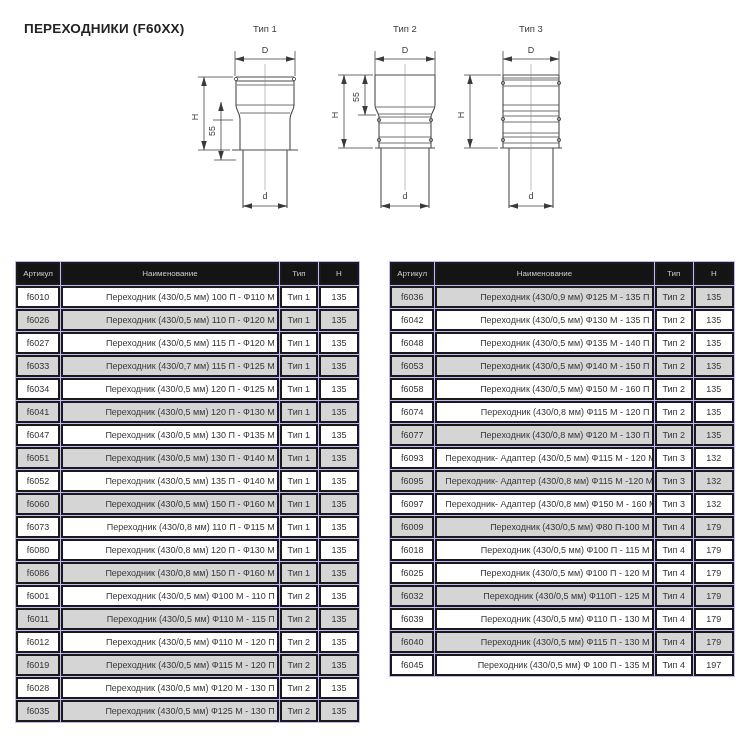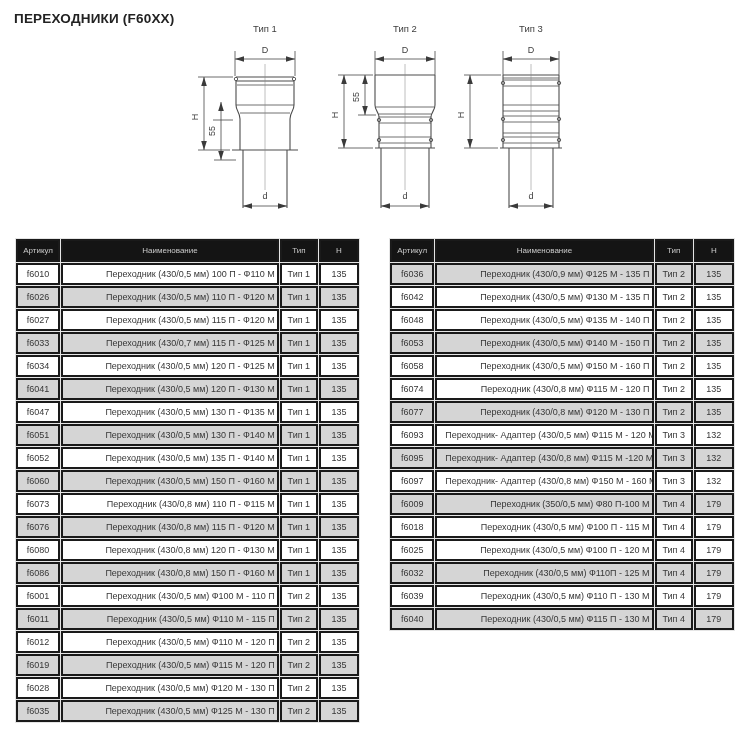--- a/index.html
+++ b/index.html
@@ -11,39 +11,39 @@
     --cell_text:#363636;
     --line_color:#4d4d4d;
     --title_color:#222222;
   }
   html,body{margin:0;padding:0;}
   body{
     width:748px;height:752px;background:#fff;position:relative;overflow:hidden;
     font-family:"Liberation Sans",sans-serif;
   }
   .page-title{
-    position:absolute;left:8px;top:5px;margin:6px;
+    position:absolute;left:8px;top:5px;margin:16px;
     font-size:13.5px;font-weight:bold;letter-spacing:.2px;color:var(--title_color);
   }
   .dg{position:absolute;top:20px;}
   .dg-1{left:190px;}
   .dg-2{left:330px;}
   .dg-3{left:456px;}
   .dg text{font-family:"Liberation Sans",sans-serif;font-size:9px;fill:#3d3d3d;}
   .dg text.dg-label{font-size:9.5px;}
   .dg .body-line{stroke:var(--line_color);stroke-width:1.1;fill:none;}
   .dg .detail-line{stroke:var(--line_color);stroke-width:.8;fill:none;}
   .dg .dim-line{stroke:#474747;stroke-width:.8;fill:none;}
   .dg .axis-line{stroke:#8a8a8a;stroke-width:.55;fill:none;}
   .dg .arrow{fill:#3a3a3a;stroke:none;}
   .dg .bump{fill:none;stroke:var(--line_color);stroke-width:.9;}
 
   table.cat-table{
-    position:absolute;top:238px;border-collapse:separate;border-spacing:1px;
-    table-layout:fixed;background:#e5e5e5;
+    position:absolute;top:261px;border-collapse:separate;border-spacing:1px;
+    table-layout:fixed;background:#c4b5fd;
   }
   table.left-table{left:15px;width:345px;}
   table.right-table{left:389px;width:346px;}
   .col-w1{width:13%;} .col-w2{width:64%;} .col-w3{width:11.2%;} .col-w4{width:11.8%;}
   .cat-table th{
     background:var(--header_bg);color:var(--header_text);
     border:2px solid var(--grid_border);
     font-size:8px;font-weight:normal;height:19px;padding:0 2px;text-align:center;
   }
   .cat-table td{
@@ -288,26 +288,20 @@
         <td class="col-name">Переходник (430/0,5 мм) 150 П - Ф160 М</td>
         <td class="col-type">Тип 1</td>
         <td class="col-height">135</td>
       </tr>
       <tr class="plain">
         <td class="col-article">f6073</td>
         <td class="col-name">Переходник (430/0,8 мм) 110 П - Ф115 М</td>
         <td class="col-type">Тип 1</td>
         <td class="col-height">135</td>
       </tr>
-      <tr class="alt">
-        <td class="col-article">f6076</td>
-        <td class="col-name">Переходник (430/0,8 мм) 115 П - Ф120 М</td>
-        <td class="col-type">Тип 1</td>
-        <td class="col-height">135</td>
-      </tr>
       <tr class="plain">
         <td class="col-article">f6080</td>
         <td class="col-name">Переходник (430/0,8 мм) 120 П - Ф130 М</td>
         <td class="col-type">Тип 1</td>
         <td class="col-height">135</td>
       </tr>
       <tr class="alt">
         <td class="col-article">f6086</td>
         <td class="col-name">Переходник (430/0,8 мм) 150 П - Ф160 М</td>
         <td class="col-type">Тип 1</td>
@@ -423,21 +417,21 @@
         <td class="col-height">132</td>
       </tr>
       <tr class="plain">
         <td class="col-article">f6097</td>
         <td class="col-name">Переходник- Адаптер (430/0,8 мм) Ф150 М - 160 М</td>
         <td class="col-type">Тип 3</td>
         <td class="col-height">132</td>
       </tr>
       <tr class="alt">
         <td class="col-article">f6009</td>
-        <td class="col-name">Переходник (350/0,5 мм) Ф80 П-100 М</td>
+        <td class="col-name">Переходник (430/0,5 мм) Ф80 П-100 М</td>
         <td class="col-type">Тип 4</td>
         <td class="col-height">179</td>
       </tr>
       <tr class="plain">
         <td class="col-article">f6018</td>
         <td class="col-name">Переходник (430/0,5 мм) Ф100 П - 115 М</td>
         <td class="col-type">Тип 4</td>
         <td class="col-height">179</td>
       </tr>
       <tr class="plain">
@@ -457,14 +451,20 @@
         <td class="col-name">Переходник (430/0,5 мм) Ф110 П - 130 М</td>
         <td class="col-type">Тип 4</td>
         <td class="col-height">179</td>
       </tr>
       <tr class="alt">
         <td class="col-article">f6040</td>
         <td class="col-name">Переходник (430/0,5 мм) Ф115 П - 130 М</td>
         <td class="col-type">Тип 4</td>
         <td class="col-height">179</td>
       </tr>
+      <tr class="plain">
+        <td class="col-article">f6045</td>
+        <td class="col-name">Переходник (430/0,5 мм) Ф 100 П - 135 М</td>
+        <td class="col-type">Тип 4</td>
+        <td class="col-height">197</td>
+      </tr>
     </tbody>
 </table>
 
 </body></html>

